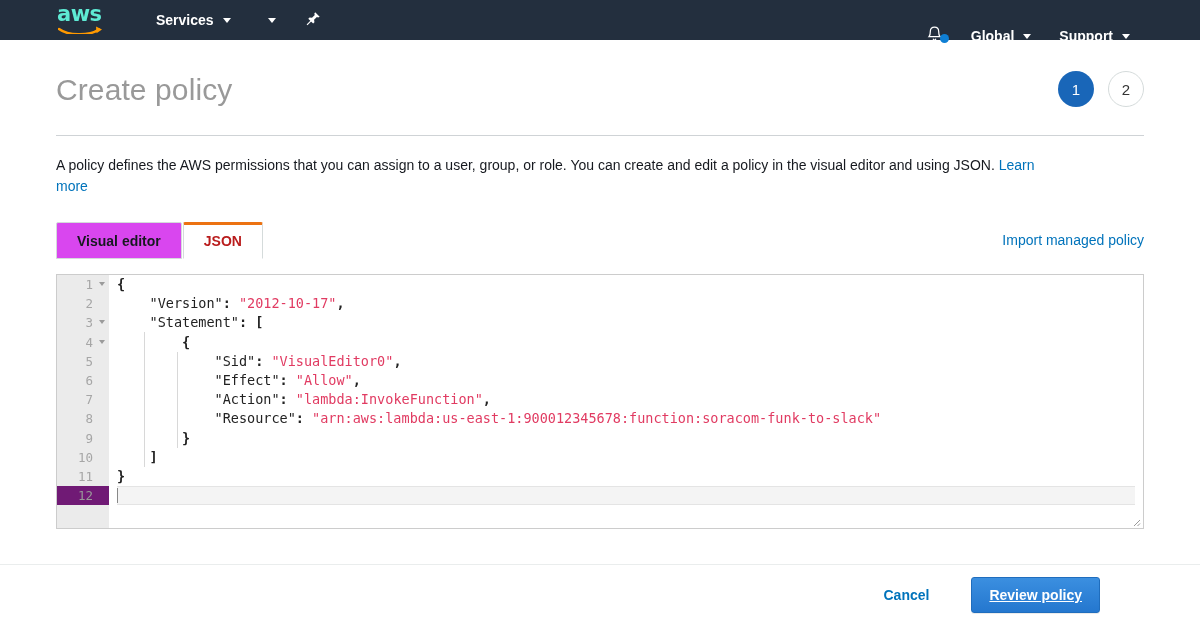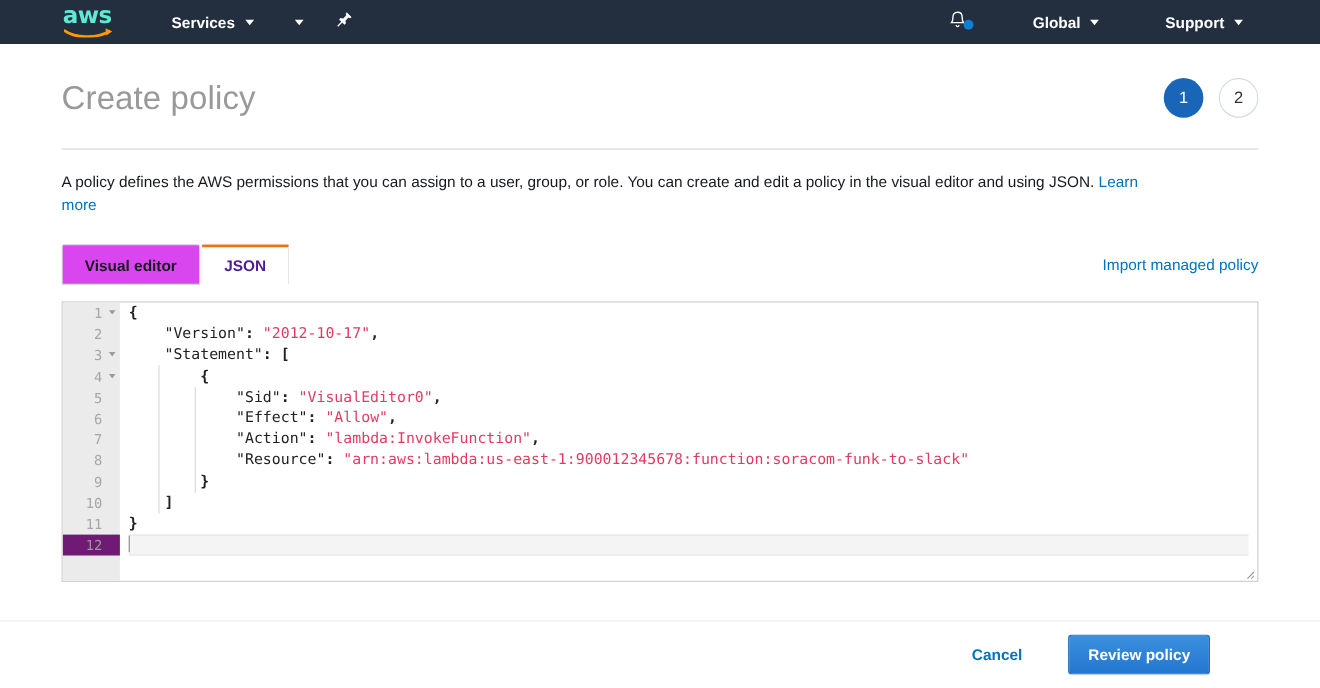--- a/index.html
+++ b/index.html
@@ -43,22 +43,22 @@
   }
   .nav-item .caret {
     display: inline-block; margin-left: 9px;
     width: 0; height: 0;
     border-left: 4px solid transparent;
     border-right: 4px solid transparent;
     border-top: 5px solid #ffffff;
   }
   .nav-pin { padding: 0 16px; display:flex; align-items:center; cursor:pointer; }
   .nav-right {
-    position: absolute; right: 56px; top: 0;
-    height: 40px; display: flex; align-items: center; gap: 32px;
+    position: absolute; right: 56px; top: 16px;
+    height: 40px; display: flex; align-items: center;
   }
   .bell-wrap { position: relative; padding: 0 14px; display: flex; align-items: center; cursor: pointer; }
   .bell-dot {
     position: absolute; right: 8px; top: 9px;
     width: 9px; height: 9px; border-radius: 50%;
     background: #0f7fd4;
   }
 
   
   .content { padding: 0 56px; }
@@ -96,21 +96,21 @@
     padding: 9px 20px 8px 20px; cursor: pointer;
     border: 1px solid #d5dbdb; border-bottom: 1px solid #d5dbdb;
     position: relative; top: 1px; line-height: 18px;
   }
   .tab.inactive {
     background: #d946ef; color: #16191f;
     border-radius: 2px 2px 0 0;
     margin-right: 1px;
   }
   .tab.active {
-    background: #ffffff; color: #4c1d95;
+    background: #ffffff; color: #b91c1c;
     border-top: 3px solid #ec7211;
     border-bottom-color: #ffffff;
     padding-top: 7px;
     border-radius: 2px 2px 0 0;
   }
   .tabs-underline {
     position: absolute; left: 0; right: 0; bottom: 0;
     border-bottom: 1px solid #d5dbdb; z-index: -1;
   }
   .import-link { font-size: 14px; padding-bottom: 10px; }
@@ -193,20 +193,21 @@
     cursor: pointer; background: none; border: none;
     font-family: "Liberation Sans", sans-serif;
   }
   .review-btn {
     font-size: 14px; font-weight: 700; color: #ffffff;
     background: linear-gradient(to bottom, #3b8fe0 0%, #2477cf 100%);
     border: 1px solid #1f6dbd; border-radius: 3px;
     padding: 9px 17px; cursor: pointer;
     font-family: "Liberation Sans", sans-serif;
     box-shadow: 0 1px 0 rgba(0,0,0,0.08);
+    text-decoration: underline;
   }
 </style>
 </head>
 <body>
 
 <div class="page">
 
   <div class="navbar">
     <div class="nav-left">
       <a class="aws-logo">

